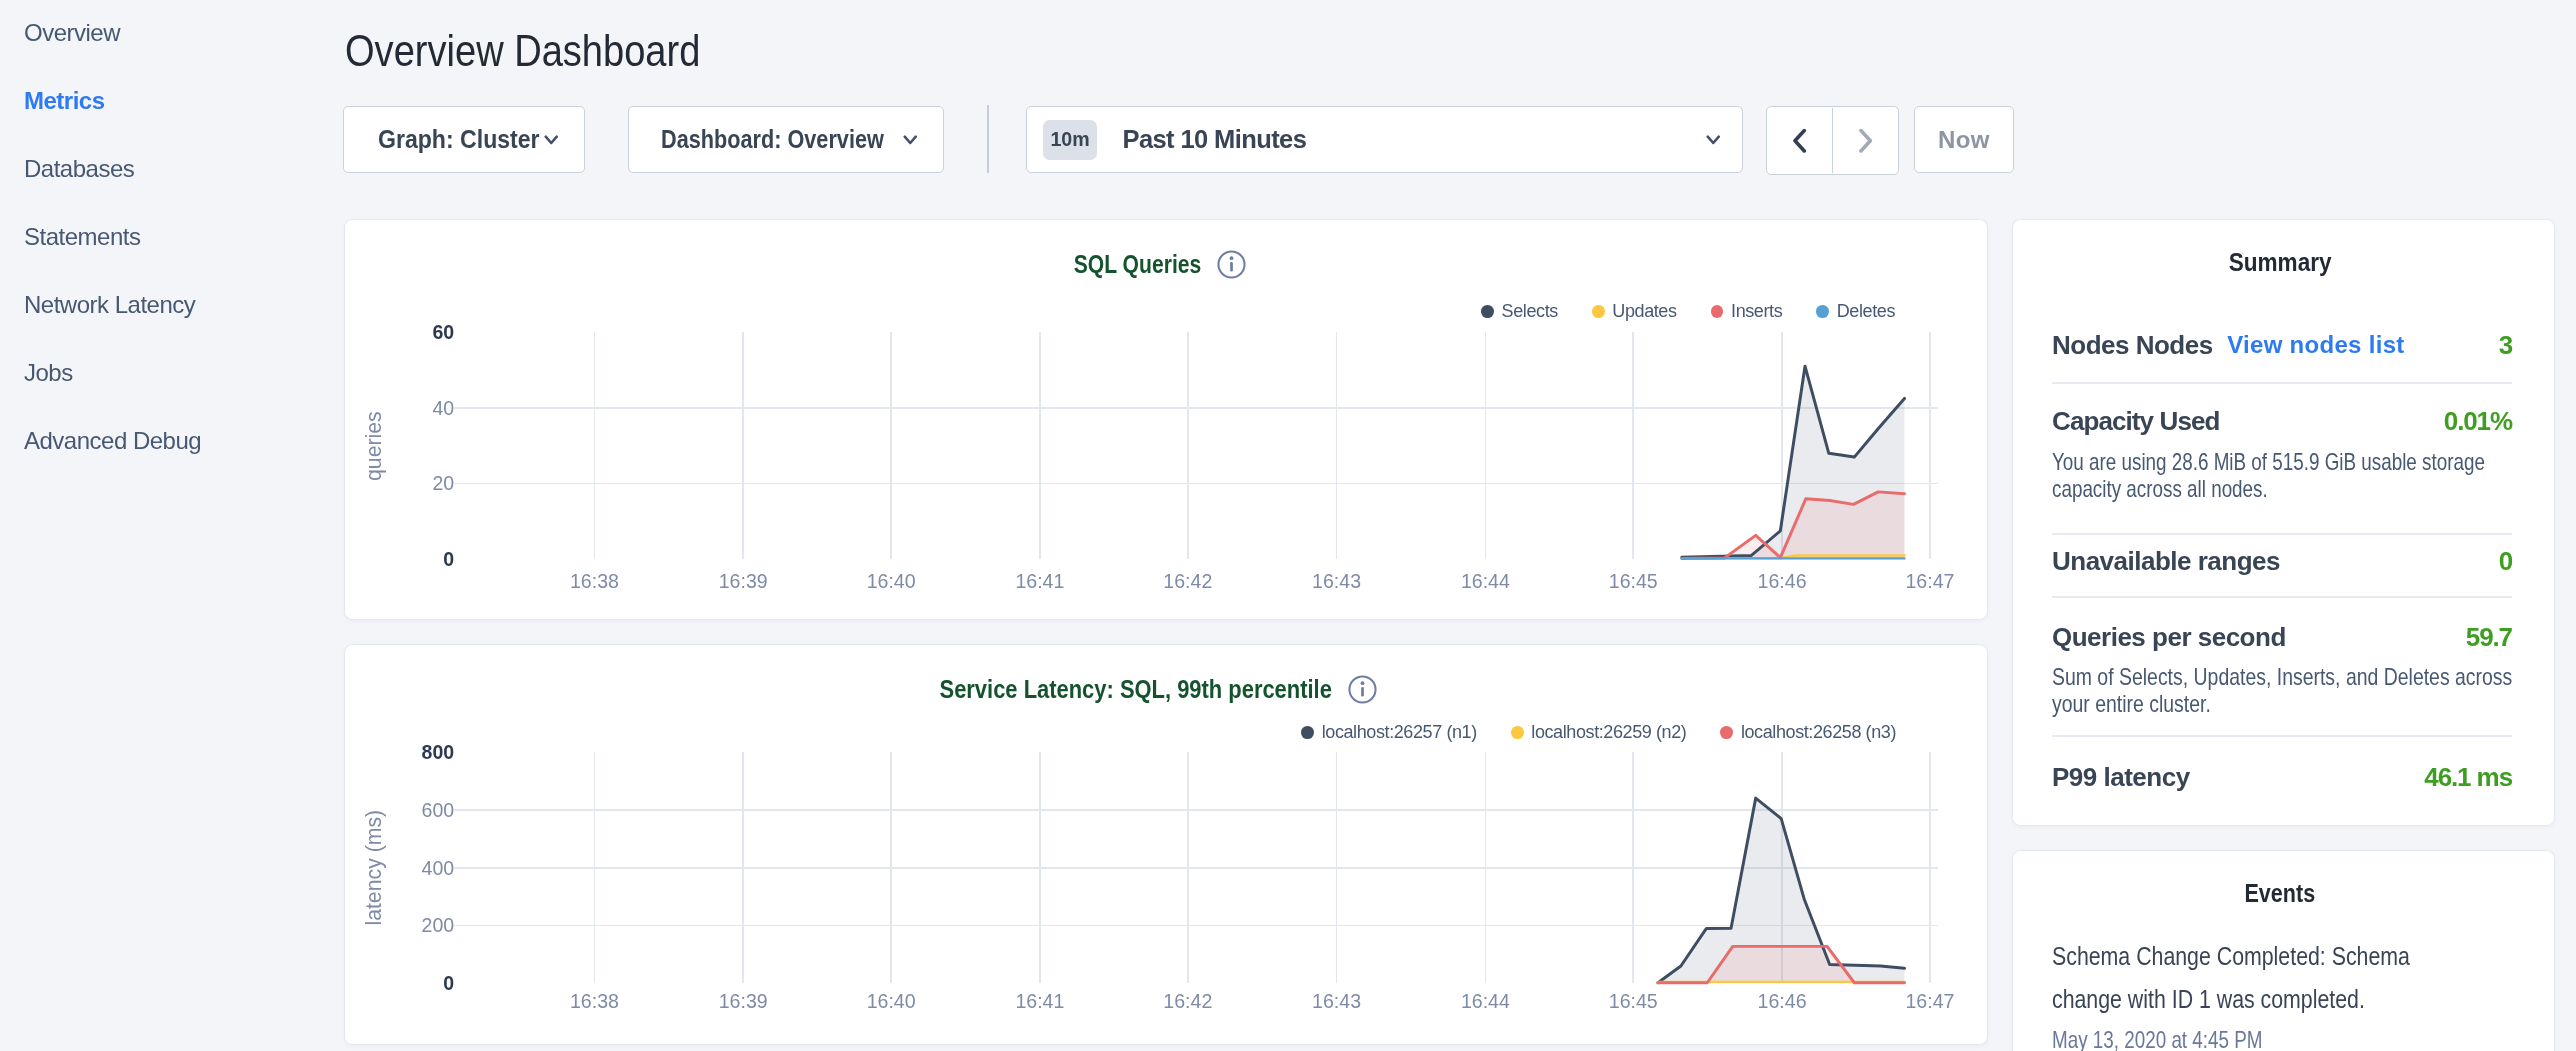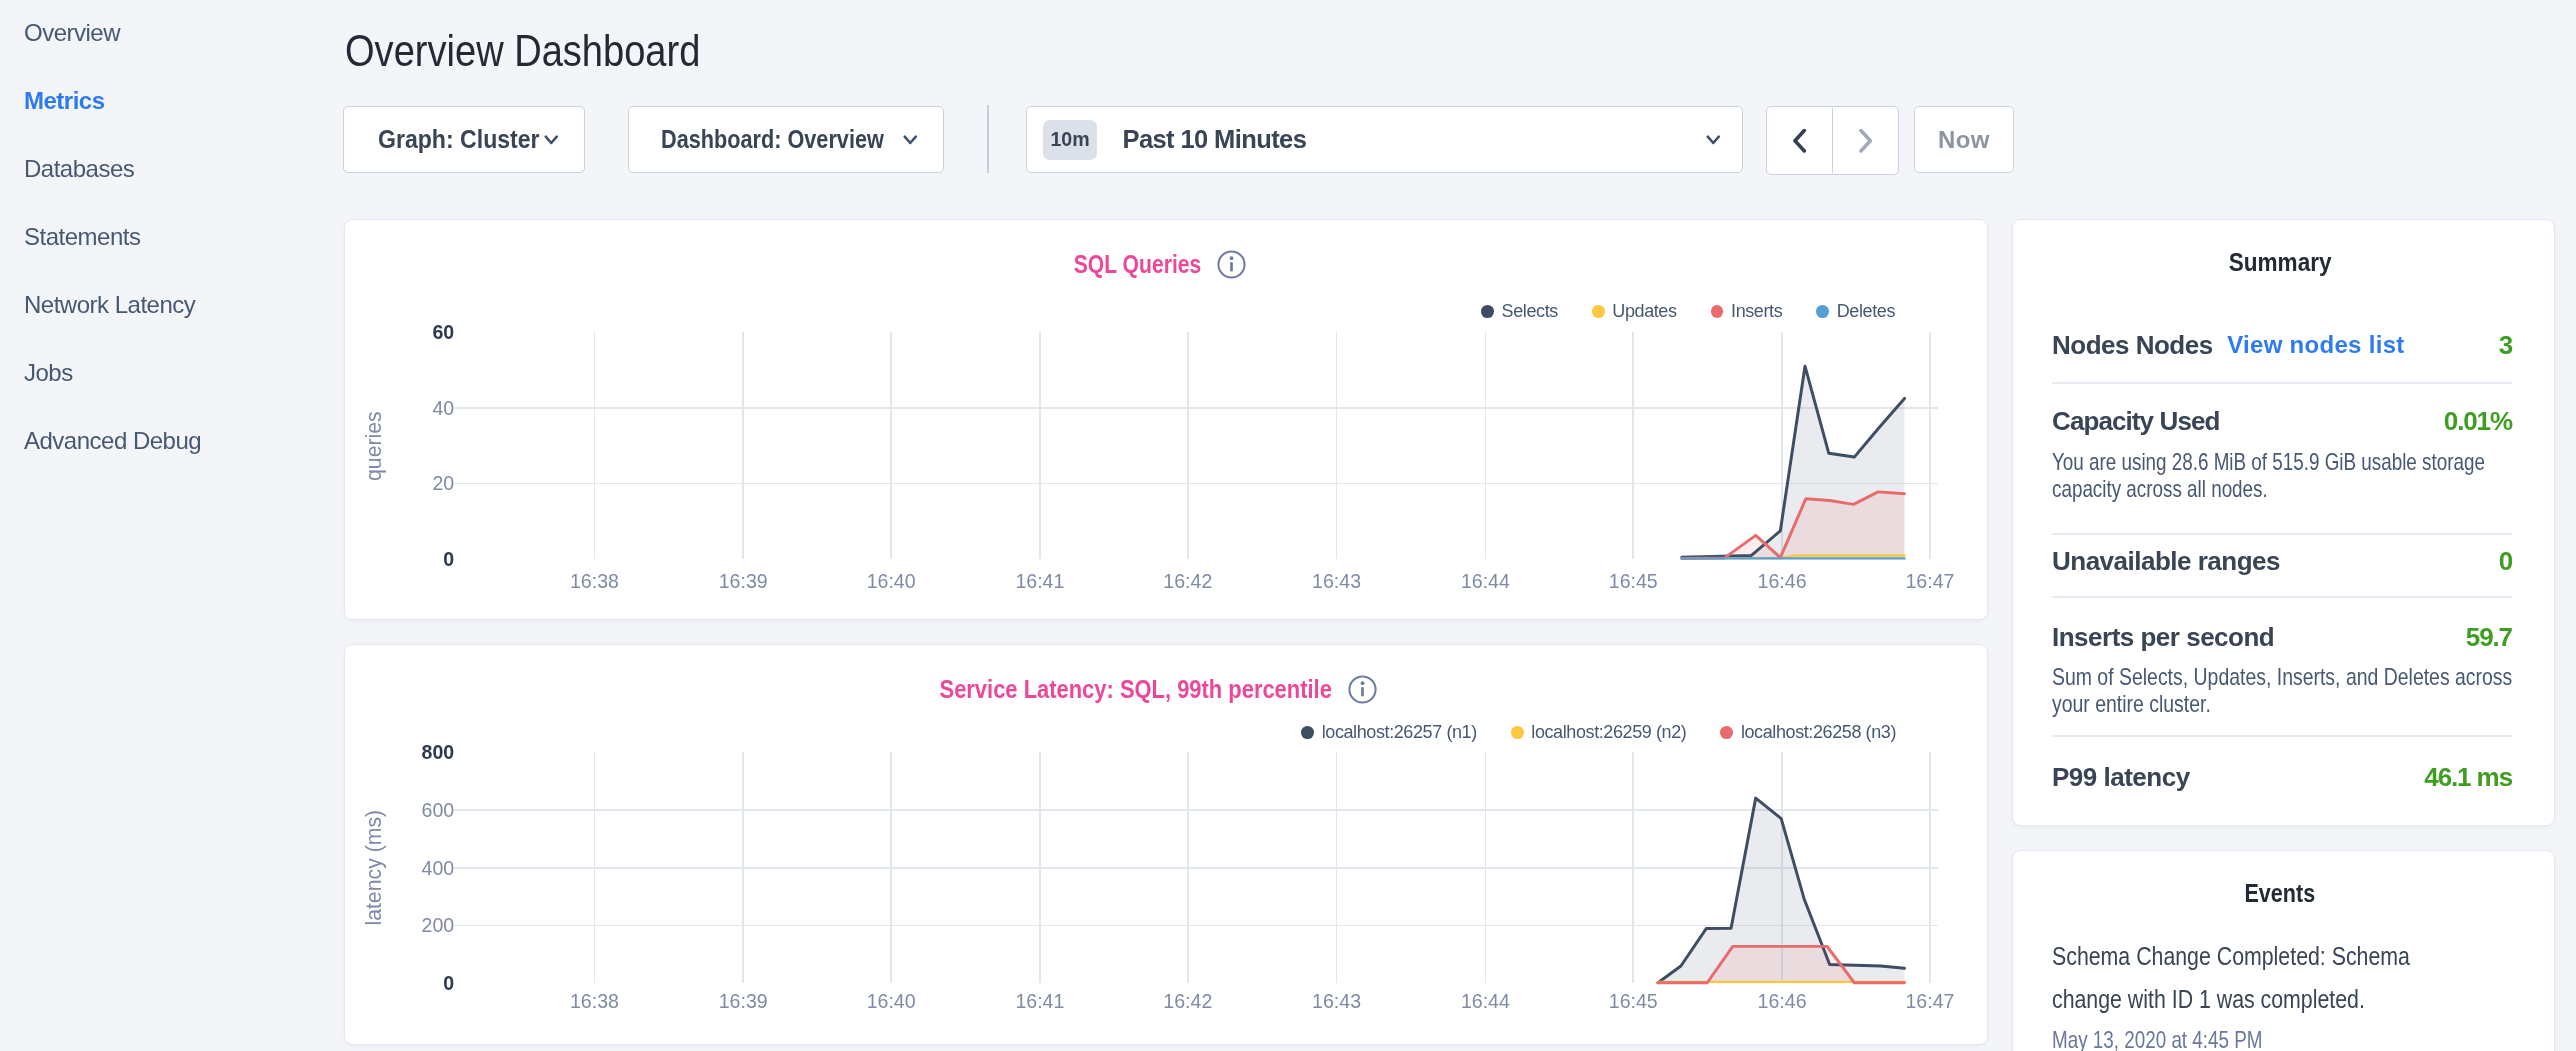--- a/index.html
+++ b/index.html
@@ -18,21 +18,21 @@
         box-shadow:0 1.7px 3.4px rgba(136,146,164,0.07); }
 .cardtitle { position:absolute; left:-3.4px; width:100%; text-align:center; font-size:25.5px; font-weight:bold; color:#242a35; }
 .srow { position:absolute; left:39px; right:42px; height:32px; display:flex; align-items:center; }
 .slabel { font-size:26px; font-weight:bold; color:#394455; letter-spacing:-0.5px; }
 .slink { font-size:24px; font-weight:bold; color:#2d7af1; margin-left:14.5px; letter-spacing:0.3px; }
 .sval { margin-left:auto; font-size:26px; font-weight:bold; color:#3f9e22; letter-spacing:-1.1px; }
 .sdesc { position:absolute; left:39px; font-size:24px; line-height:27px; color:#475872; white-space:nowrap; }
 .hr { position:absolute; left:39px; right:42px; height:1.7px; background:#e7ebf1; }
 .etext { position:absolute; left:39px; font-size:26px; line-height:43px; color:#394455; white-space:nowrap; }
 .etime { position:absolute; left:39px; font-size:24px; color:#69779a; }
-.ctitle { position:absolute; text-align:center; font-size:25px; font-weight:bold; color:#ec4899; white-space:nowrap; }
+.ctitle { position:absolute; text-align:center; font-size:25px; font-weight:bold; color:#14532d; white-space:nowrap; }
 .legend { position:absolute; display:flex; gap:34px; align-items:center; height:25.5px; font-size:18px; color:#475872; letter-spacing:-0.4px;margin-top:6px; }
 .litem { display:flex; align-items:center; gap:7.7px; white-space:nowrap; }
 .ldot { width:12.8px; height:12.8px; border-radius:50%; display:inline-block; flex:none; }
 svg text { font-family:"Liberation Sans",sans-serif; }
 </style></head>
 <body>
 <div id="root">
 <div class="nav" style="top:-0.9px">Overview</div>
     <div class="nav active" style="top:67px">Metrics</div>
     <div class="nav" style="top:135px">Databases</div>
@@ -192,21 +192,21 @@
         <span class="sval">0.01%</span>
       </div>
   <div class="sdesc" style="top:228px"><span style="display:inline-block;transform:scaleX(0.785);transform-origin:left center;white-space:pre">You are using 28.6 MiB of 515.9 GiB usable storage<br>capacity across all nodes.</span></div>
   <div class="hr" style="top:313px"></div>
   <div class="srow" style="top:325px">
         <span class="slabel">Unavailable ranges</span>
         <span class="sval">0</span>
       </div>
   <div class="hr" style="top:376px"></div>
   <div class="srow" style="top:401px">
-        <span class="slabel">Inserts per second</span>
+        <span class="slabel">Queries per second</span>
         <span class="sval">59.7</span>
       </div>
   <div class="sdesc" style="top:443px"><span style="display:inline-block;transform:scaleX(0.81);transform-origin:left center;white-space:pre">Sum of Selects, Updates, Inserts, and Deletes across<br>your entire cluster.</span></div>
   <div class="hr" style="top:515px"></div>
   <div class="srow" style="top:541px">
         <span class="slabel">P99 latency</span>
         <span class="sval">46.1 ms</span>
       </div>
 </div>
 

